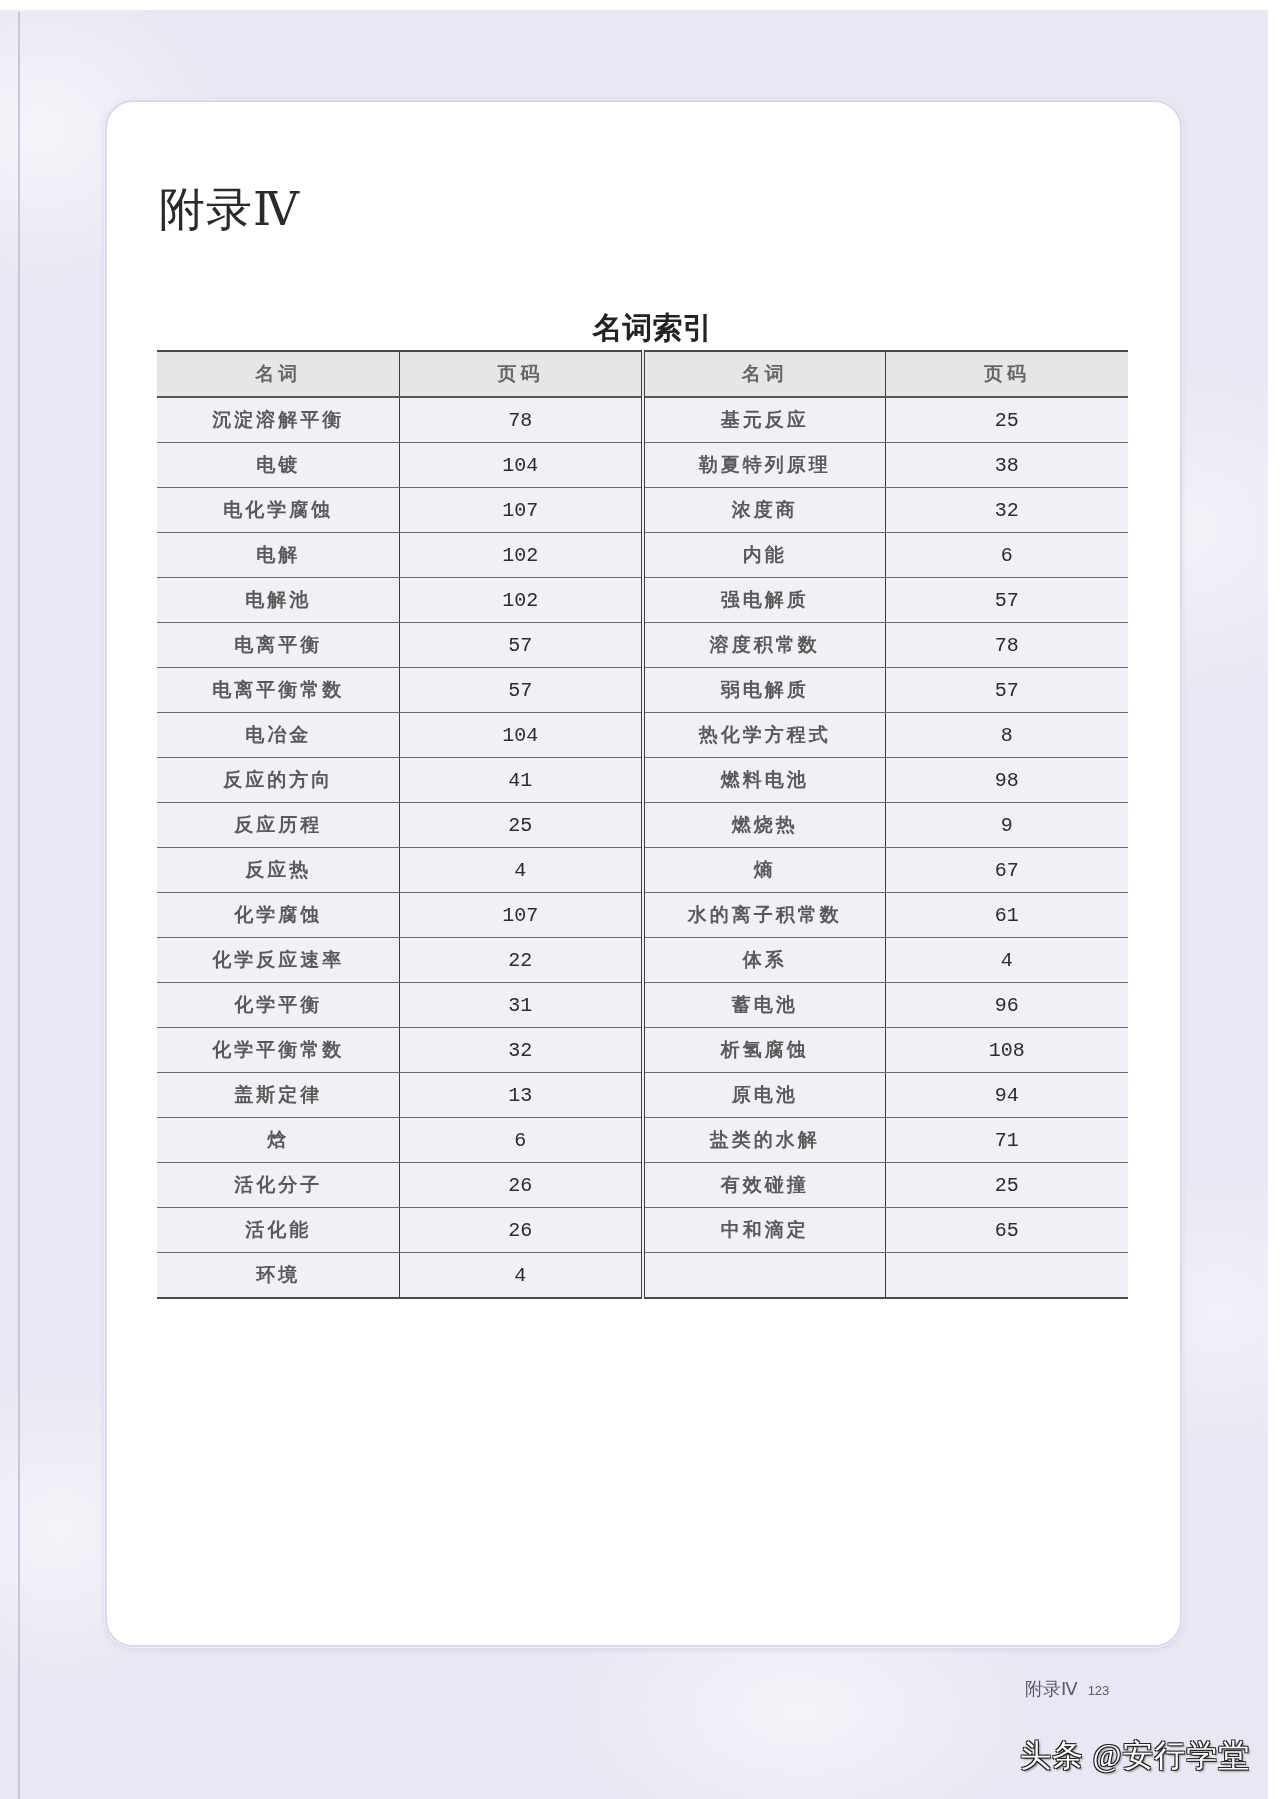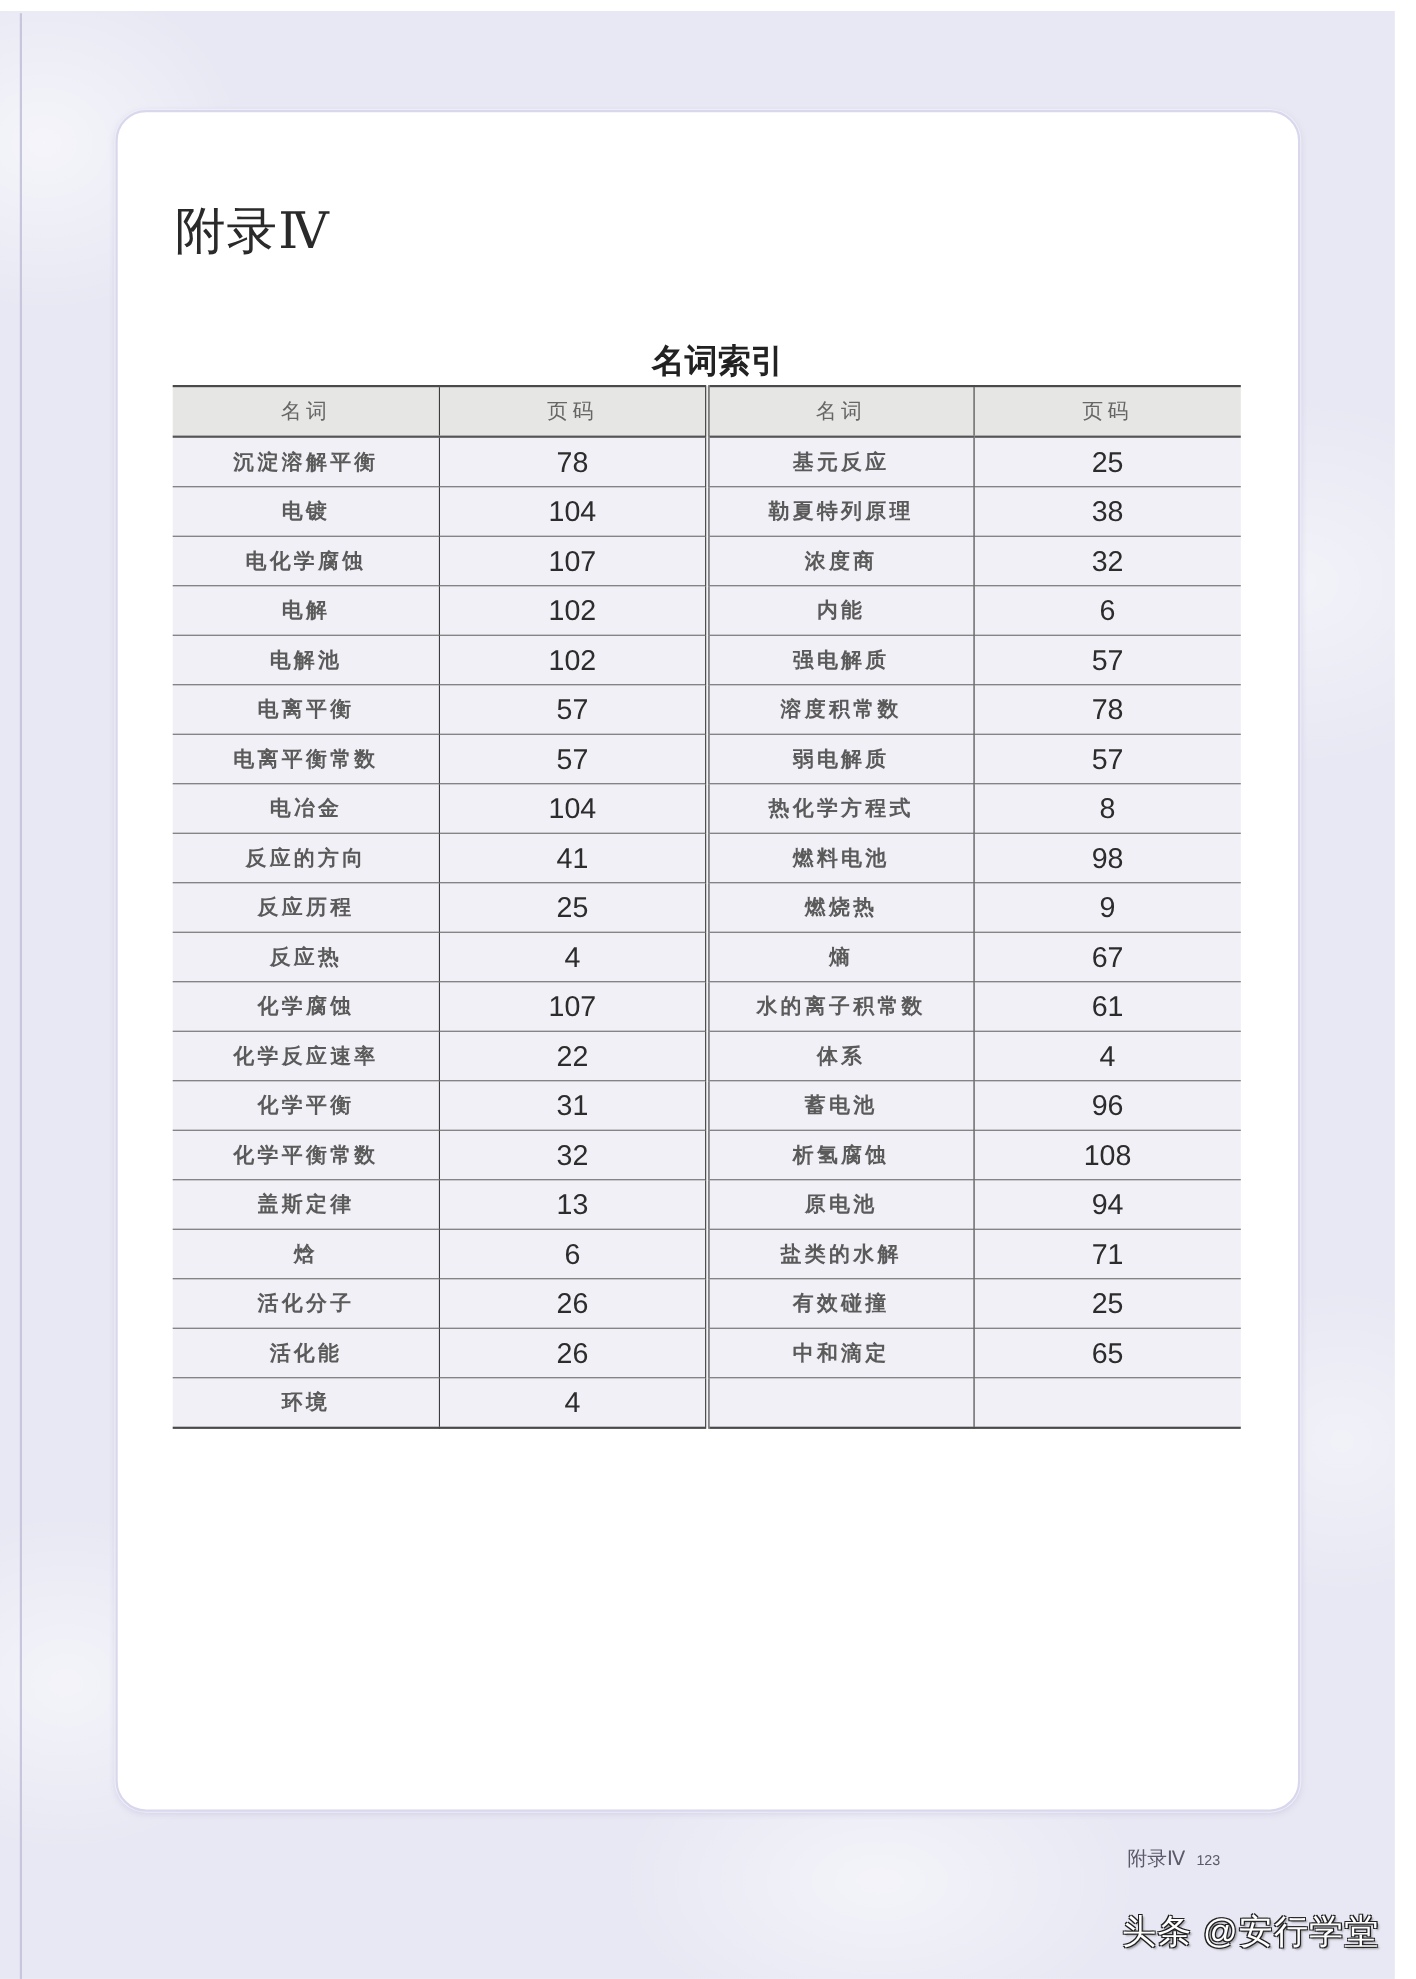--- a/index.html
+++ b/index.html
@@ -44,38 +44,38 @@
       border-top: 2.5px solid #4a4a4a; border-bottom: 2.5px solid #4a4a4a;
     }
     .index-table col.c-term { width: 242px; }
     .index-table col.c-page { width: 242px; }
     .index-table th, .index-table td {
       height: 44px; padding: 0; text-align: center; vertical-align: middle;
       border-bottom: 1.6px solid #6a6a6a;
     }
     .index-table tr:last-child td { border-bottom: none; }
     .index-table th {
-      background: #e6e6e4; font-weight: normal; color: #666;
+      background: #e6e6e4; font-weight: bold; color: #666;
       font-size: 19px; letter-spacing: 4px;
       border-bottom: 2px solid #555;
     }
     .index-table td { background: #f0f0f6; }
     .index-table .term { font-size: 19px; color: #5a5a5a; letter-spacing: 3px; font-weight: bold; }
-    .index-table .pg { font-size: 26px; color: #2c2c2c; font-family: Liberation Sans, sans-serif; text-align: center; }
+    .index-table .pg { font-size: 20px; color: #2c2c2c; font-family: Liberation Mono, monospace; text-align: center; }
     .index-table .vline { border-right: 1.6px solid #3d3d3d; }
     .index-table .dbl { border-right: 4px double #3d3d3d; }
     .footer-label {
       position: absolute; left: 1025px; top: 1677px;
       font-size: 18px; color: #5a5a6a;
       font-family: "DejaVu Sans", sans-serif;
     }
     .footer-label .num { margin-left: 10px; font-family: "Liberation Sans", sans-serif; font-size: 13px; }
     .watermark {
       position: absolute; left: 1020px; top: 1735px;
-      font-size: 31px; color: #ffffff; font-family: Liberation Sans, sans-serif;
+      font-size: 31px; color: #ffffff; font-family: Liberation Serif, serif;
       text-shadow: 1px 1px 0 #222, -1px -1px 0 #222, 1px -1px 0 #222, -1px 1px 0 #222, 2px 2px 2px rgba(0,0,0,0.4);
       letter-spacing: 1px;
     }
   </style>
 </head>
 <body>
 
 <div class="page-bg"></div>
 <div class="spine-line"></div>
 <div class="panel"></div>

